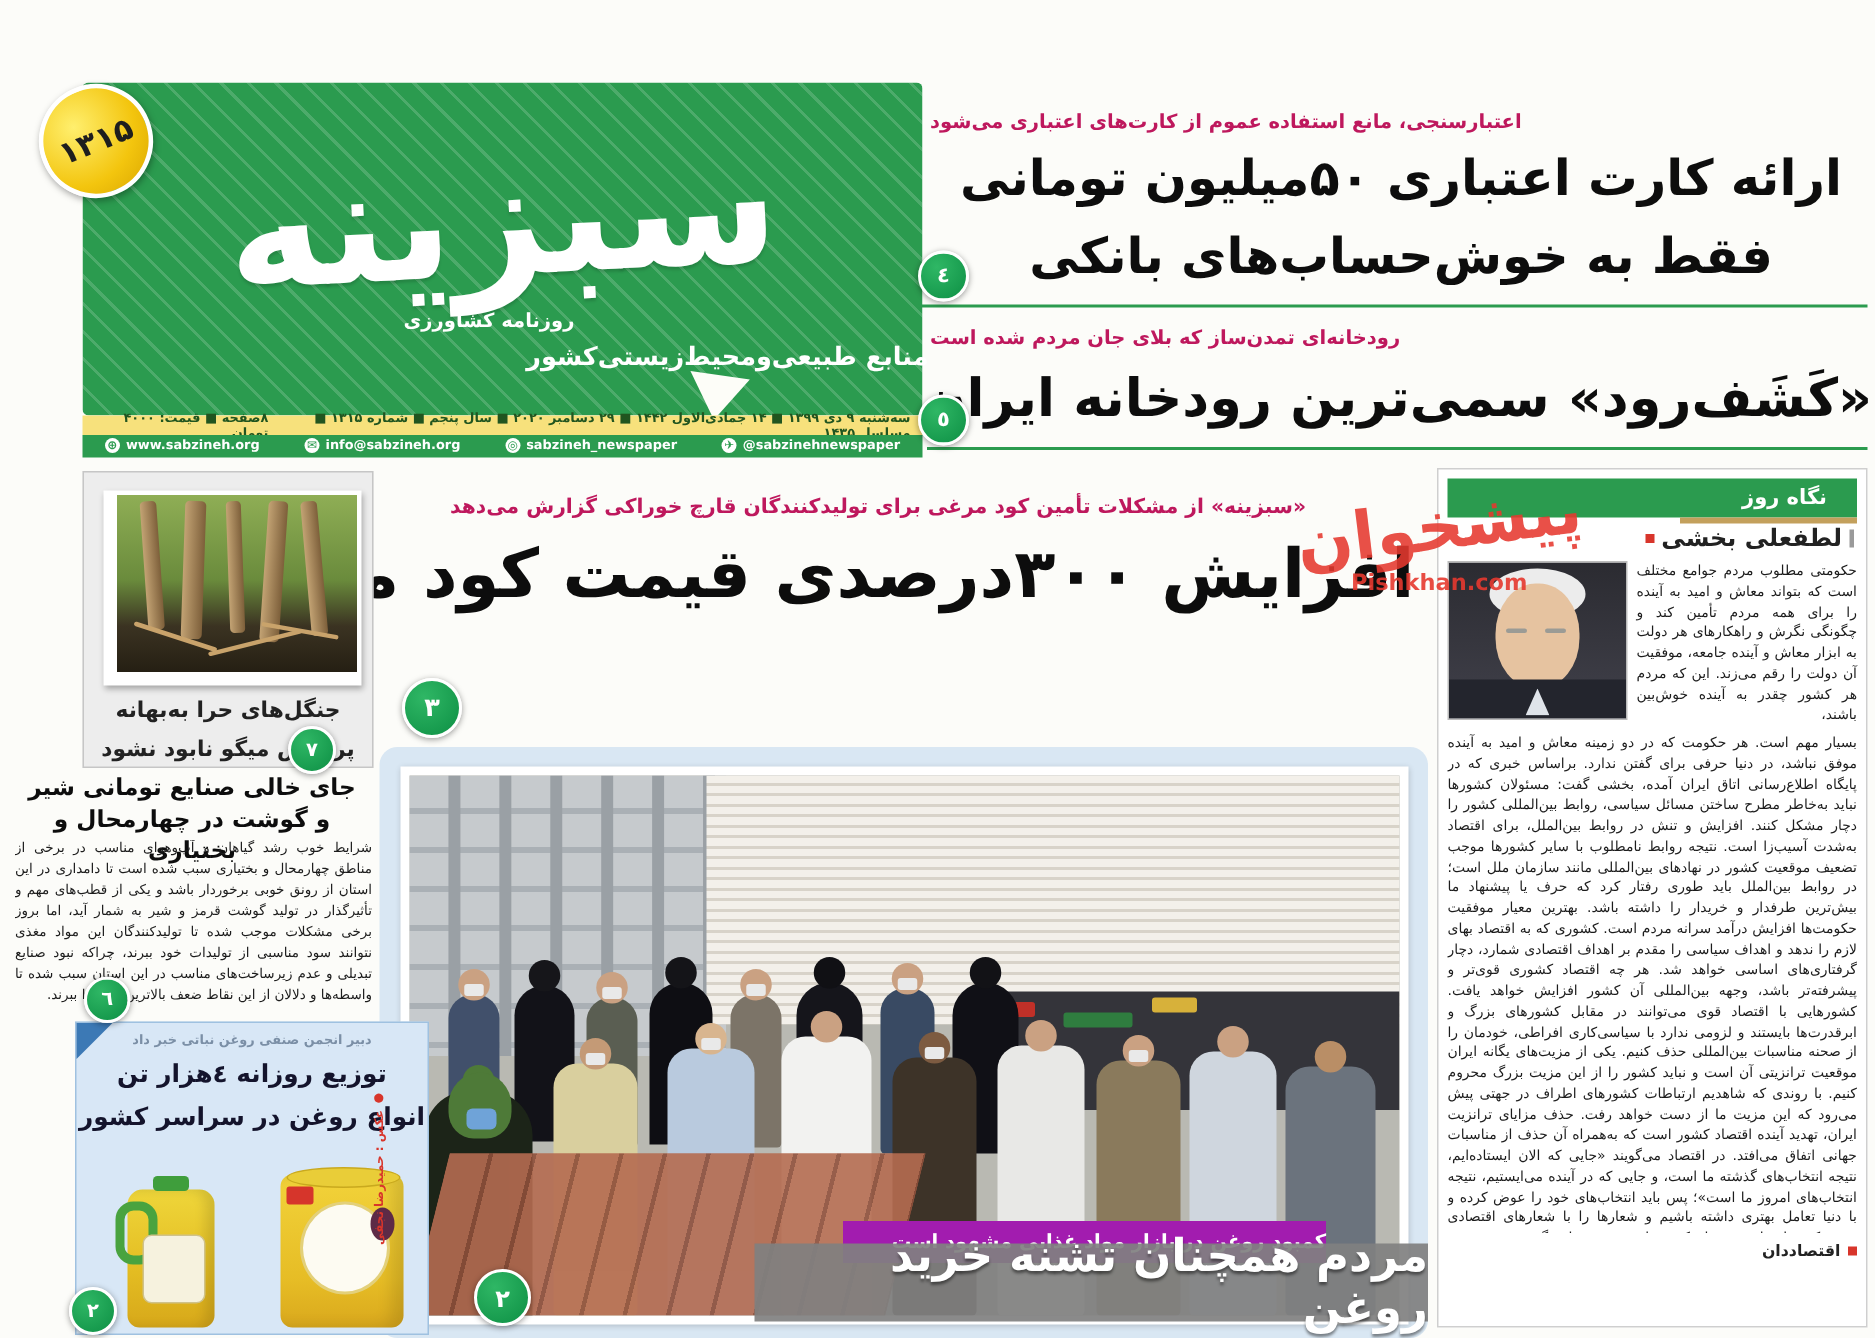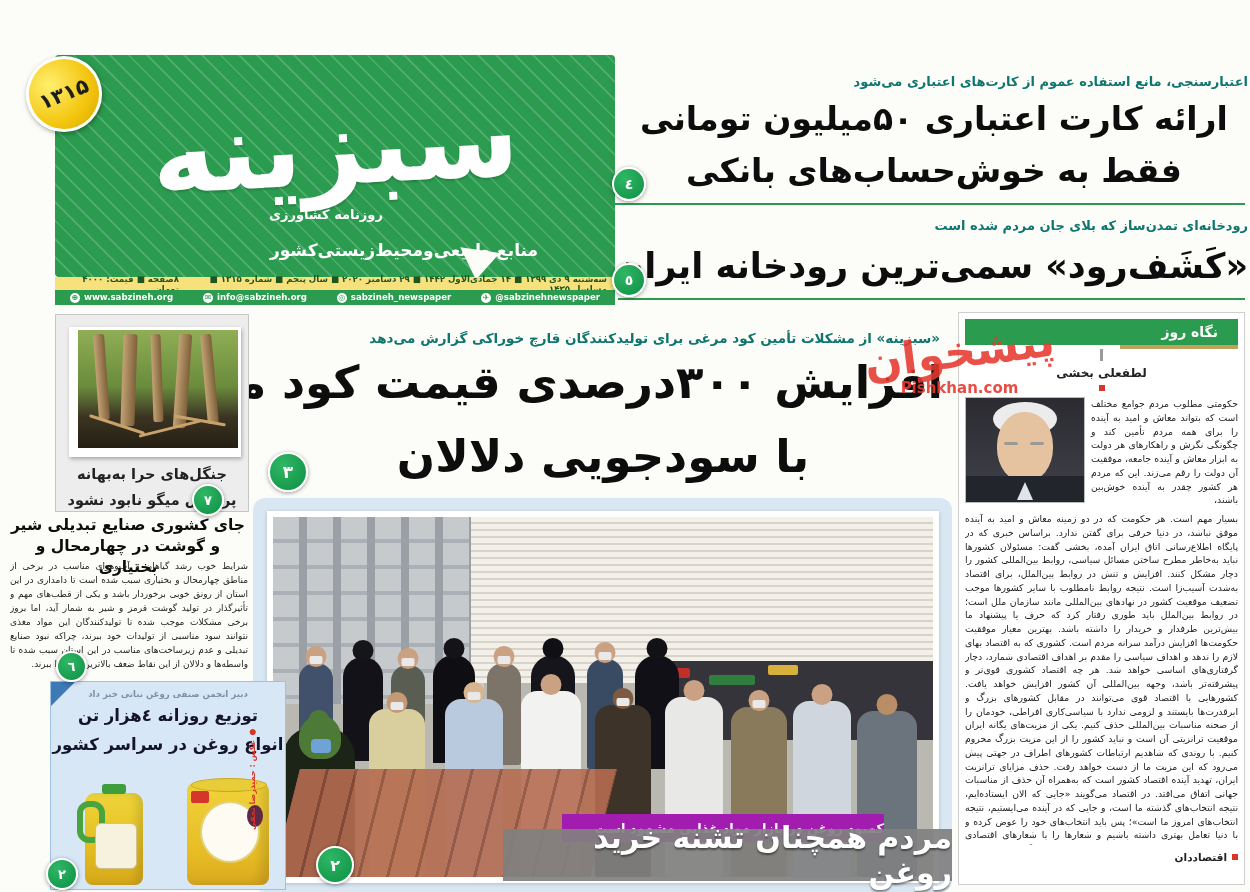--- a/index.html
+++ b/index.html
@@ -5,36 +5,36 @@
   html,body{margin:0;padding:0;background:#e8e8e4;font-family:"DejaVu Sans",sans-serif;}
   #page{position:relative;width:1250px;height:892px;margin:0 auto;background:#fcfcf9;overflow:hidden;direction:rtl;}
   .abs{position:absolute;}
 
   
   .green-box{left:55px;top:55px;width:560px;height:222px;background:#2b9b4f;border-radius:4px;
     background-image:repeating-linear-gradient(45deg,rgba(255,255,255,.16) 0 2px,transparent 2px 13px);}
   .logo-fa{left:55px;top:66px;width:560px;height:160px;display:flex;align-items:center;justify-content:center;
     color:#fff;font-size:108px;font-weight:bold;transform:rotate(-3deg);text-shadow:0 2px 2px rgba(0,0,0,.15);}
   .mast-sub1{left:255px;top:207px;width:350px;text-align:left;color:#fff;font-size:13px;font-weight:bold;padding-left:14px;}
-  .mast-sub2{left:175px;top:240px;width:430px;text-align:center;color:#fff;font-size:17px;font-weight:bold;padding-left:14px;}
+  .mast-sub2{left:175px;top:228px;width:430px;text-align:right;color:#fff;font-size:17px;font-weight:bold;padding-left:14px;}
   .notch{left:458px;top:250px;width:0;height:0;border-left:20px solid transparent;border-right:20px solid transparent;
     border-top:30px solid #fdfdf8;transform:rotate(8deg);}
   .issue-badge{left:26px;top:56px;width:70px;height:70px;border-radius:50%;
     background:radial-gradient(circle at 35% 30%,#ffef6e,#f3c50e 60%,#d8a400);
     border:3px solid #fff;box-shadow:0 2px 5px rgba(0,0,0,.35);display:flex;align-items:center;justify-content:center;
     font-size:21px;font-weight:bold;color:#1e1e1e;transform:rotate(-22deg);z-index:6;}
   .date-strip{left:55px;top:277px;width:560px;height:13px;background:#f7e17c;display:flex;align-items:center;
     justify-content:space-between;font-size:8.6px;font-weight:bold;color:#21551f;padding:0 8px;box-sizing:border-box;}
   .contact-strip{left:55px;top:290px;width:560px;height:15px;background:#2b9b4f;display:flex;direction:ltr;
     align-items:center;justify-content:space-around;color:#fff;font-size:8.6px;font-weight:bold;}
   .cicon{display:inline-block;width:10px;height:10px;border-radius:50%;background:#fff;color:#2b9b4f;
     font-size:8px;line-height:10px;text-align:center;margin-right:4px;vertical-align:middle;}
 
   
-  .kicker{color:#0f766e;font-size:13px;font-weight:bold;text-align:right;}
+  .kicker{color:#be185d;font-size:13px;font-weight:bold;text-align:left;}
   .headline{color:#0d0d0d;font-weight:bold;text-align:center;white-space:nowrap;}
   .grule{height:2px;background:#2b9b4f;}
   .badge{border-radius:50%;background:radial-gradient(circle at 35% 30%,#2fb765,#0d8f44);
     border:2px solid #fff;box-shadow:0 1px 4px rgba(0,0,0,.4);color:#fff;font-weight:bold;
     display:flex;align-items:center;justify-content:center;z-index:5;}
 
   
   .photo-bg{left:253px;top:498px;width:699px;height:394px;background:#d9e7f3;border-radius:12px;}
   .photo-frame{left:267px;top:511px;width:660px;height:360px;background:#fff;padding:6px;box-shadow:0 1px 4px rgba(0,0,0,.18);}
   .photo{position:relative;width:660px;height:360px;overflow:hidden;background:#b9b9b2;}
@@ -57,21 +57,21 @@
   .cap-gray{left:503px;top:829px;width:449px;height:52px;background:rgba(128,128,128,.92);color:#fff;font-size:30px;
     font-weight:bold;display:flex;align-items:center;justify-content:center;z-index:4;text-shadow:0 2px 2px rgba(0,0,0,.45);}
   .credit{left:248px;top:728px;height:156px;writing-mode:vertical-rl;transform:rotate(180deg);
     color:#d8352b;font-size:8px;font-weight:bold;letter-spacing:1px;z-index:4;}
 
   
   .col-box{left:958px;top:312px;width:287px;height:573px;background:#fff;border:1px solid #cfcfcf;box-sizing:border-box;padding:6px;}
   .dv-head{height:26px;background:#2b9b4f;color:#fff;font-size:14px;font-weight:bold;display:flex;align-items:center;padding-right:20px;}
   .dv-tan{height:4px;width:118px;background:#c3a05c;}
   .dv-title{font-size:17px;font-weight:bold;color:#111;text-align:right;margin:9px 2px 6px;}
-  .dv-byline{font-size:12px;font-weight:bold;color:#222;margin:0 2px 6px;display:flex;align-items:center;gap:5px;flex-direction:column;}
+  .dv-byline{font-size:16px;font-weight:bold;color:#222;margin:0 2px 6px;display:flex;align-items:center;gap:5px;}
   .vbar{display:inline-block;width:3px;height:12px;background:#9a9a9a;}
   .rsq{display:inline-block;width:6px;height:6px;background:#d8352b;}
   .dv-row{display:flex;gap:6px;align-items:flex-start;}
   .portrait{position:relative;width:118px;height:104px;background:linear-gradient(#2b2b31,#41414b);border:1px solid #bbb;flex:none;overflow:hidden;}
   .hair{position:absolute;left:27px;top:4px;width:64px;height:34px;border-radius:50%;background:#ececec;}
   .face{position:absolute;left:31px;top:14px;width:56px;height:70px;border-radius:48%;background:#e6c3a0;}
   .brow{position:absolute;width:14px;height:3px;background:#9b9b95;border-radius:2px;top:44px;}
   .suit{position:absolute;left:0;bottom:0;width:100%;height:26px;background:#23252d;}
   .shirt{position:absolute;left:51px;bottom:2px;width:16px;height:18px;background:#dfe4ea;clip-path:polygon(50% 0,0 100%,100% 100%);}
   .dv-body{font-size:9.3px;line-height:1.48;color:#1c1c1c;text-align:justify;}
@@ -140,21 +140,20 @@
   <div class="abs badge" style="left:612px;top:167px;width:30px;height:30px;font-size:14px;">٤</div>
   <div class="abs grule" style="left:612px;top:203px;width:633px;"></div>
 
   <div class="abs kicker" style="left:620px;top:218px;width:628px;">رودخانه‌ای تمدن‌ساز که بلای جان مردم شده است</div>
   <div class="abs headline" style="left:620px;top:240px;width:628px;font-size:35px;line-height:52px;">«کَشَف‌رود» سمی‌ترین رودخانه ایران</div>
   <div class="abs badge" style="left:612px;top:263px;width:30px;height:30px;font-size:14px;">٥</div>
   <div class="abs grule" style="left:618px;top:298px;width:627px;"></div>
 
   <div class="abs kicker" style="left:300px;top:330px;width:640px;font-size:13.5px;">«سبزینه» از مشکلات تأمین کود مرغی برای تولیدکنندگان قارچ خوراکی گزارش می‌دهد</div>
   <div class="abs headline" style="left:263px;top:348px;width:680px;font-size:45px;line-height:70px;">افزایش ۳۰۰درصدی قیمت کود مرغی</div>
-  <div class="abs headline" style="left:263px;top:422px;width:680px;font-size:45px;line-height:70px;">با سودجویی دلالان</div>
   <div class="abs badge" style="left:268px;top:452px;width:36px;height:36px;font-size:17px;">٣</div>
 
   <div class="abs photo-bg"></div>
   <div class="abs photo-frame">
     <div class="photo">
       <div class="bld"></div>
       <div class="shutter"></div>
       <div class="shop"></div>
       <div class="sign" style="left:58%;top:42%;width:34px;background:#c03028;"></div>
       <div class="sign" style="left:66%;top:44%;width:46px;background:#2f7d3f;"></div>
@@ -229,21 +228,21 @@
       </div>
     </div>
     <div class="m-title">
       <span>جنگل‌های حرا به‌بهانه</span><br>
       <span>پرورش میگو نابود نشود</span>
     </div>
   </div>
   <div class="abs badge" style="left:192px;top:484px;width:28px;height:28px;font-size:13px;">٧</div>
 
   <div class="abs dairy-title">
-    <span>جای کشوری صنایع تبدیلی شیر</span><br>
+    <span>جای خالی صنایع تومانی شیر</span><br>
     <span>و گوشت در چهارمحال و بختیاری</span>
   </div>
   <div class="abs dairy-body">شرایط خوب رشد گیاهان و آب‌وهوای مناسب در برخی از مناطق چهارمحال و بختیاری سبب شده است تا دامداری در این استان از رونق خوبی برخوردار باشد و یکی از قطب‌های مهم و تأثیرگذار در تولید گوشت قرمز و شیر به شمار آید، اما بروز برخی مشکلات موجب شده تا تولیدکنندگان این مواد مغذی نتوانند سود مناسبی از تولیدات خود ببرند، چراکه نبود صنایع تبدیلی و عدم زیرساخت‌های مناسب در این استان سبب شده تا واسطه‌ها و دلالان از این نقاط ضعف بالاترین بهره را ببرند.</div>
   <div class="abs badge" style="left:56px;top:651px;width:27px;height:27px;font-size:13px;">٦</div>
 
   <div class="abs blue-box">
     <div class="fold"></div>
     <div class="ob-kicker">دبیر انجمن صنفی روغن نباتی خبر داد</div>
     <div class="ob-title">
       <span>توزیع روزانه ٤هزار تن</span><br>

